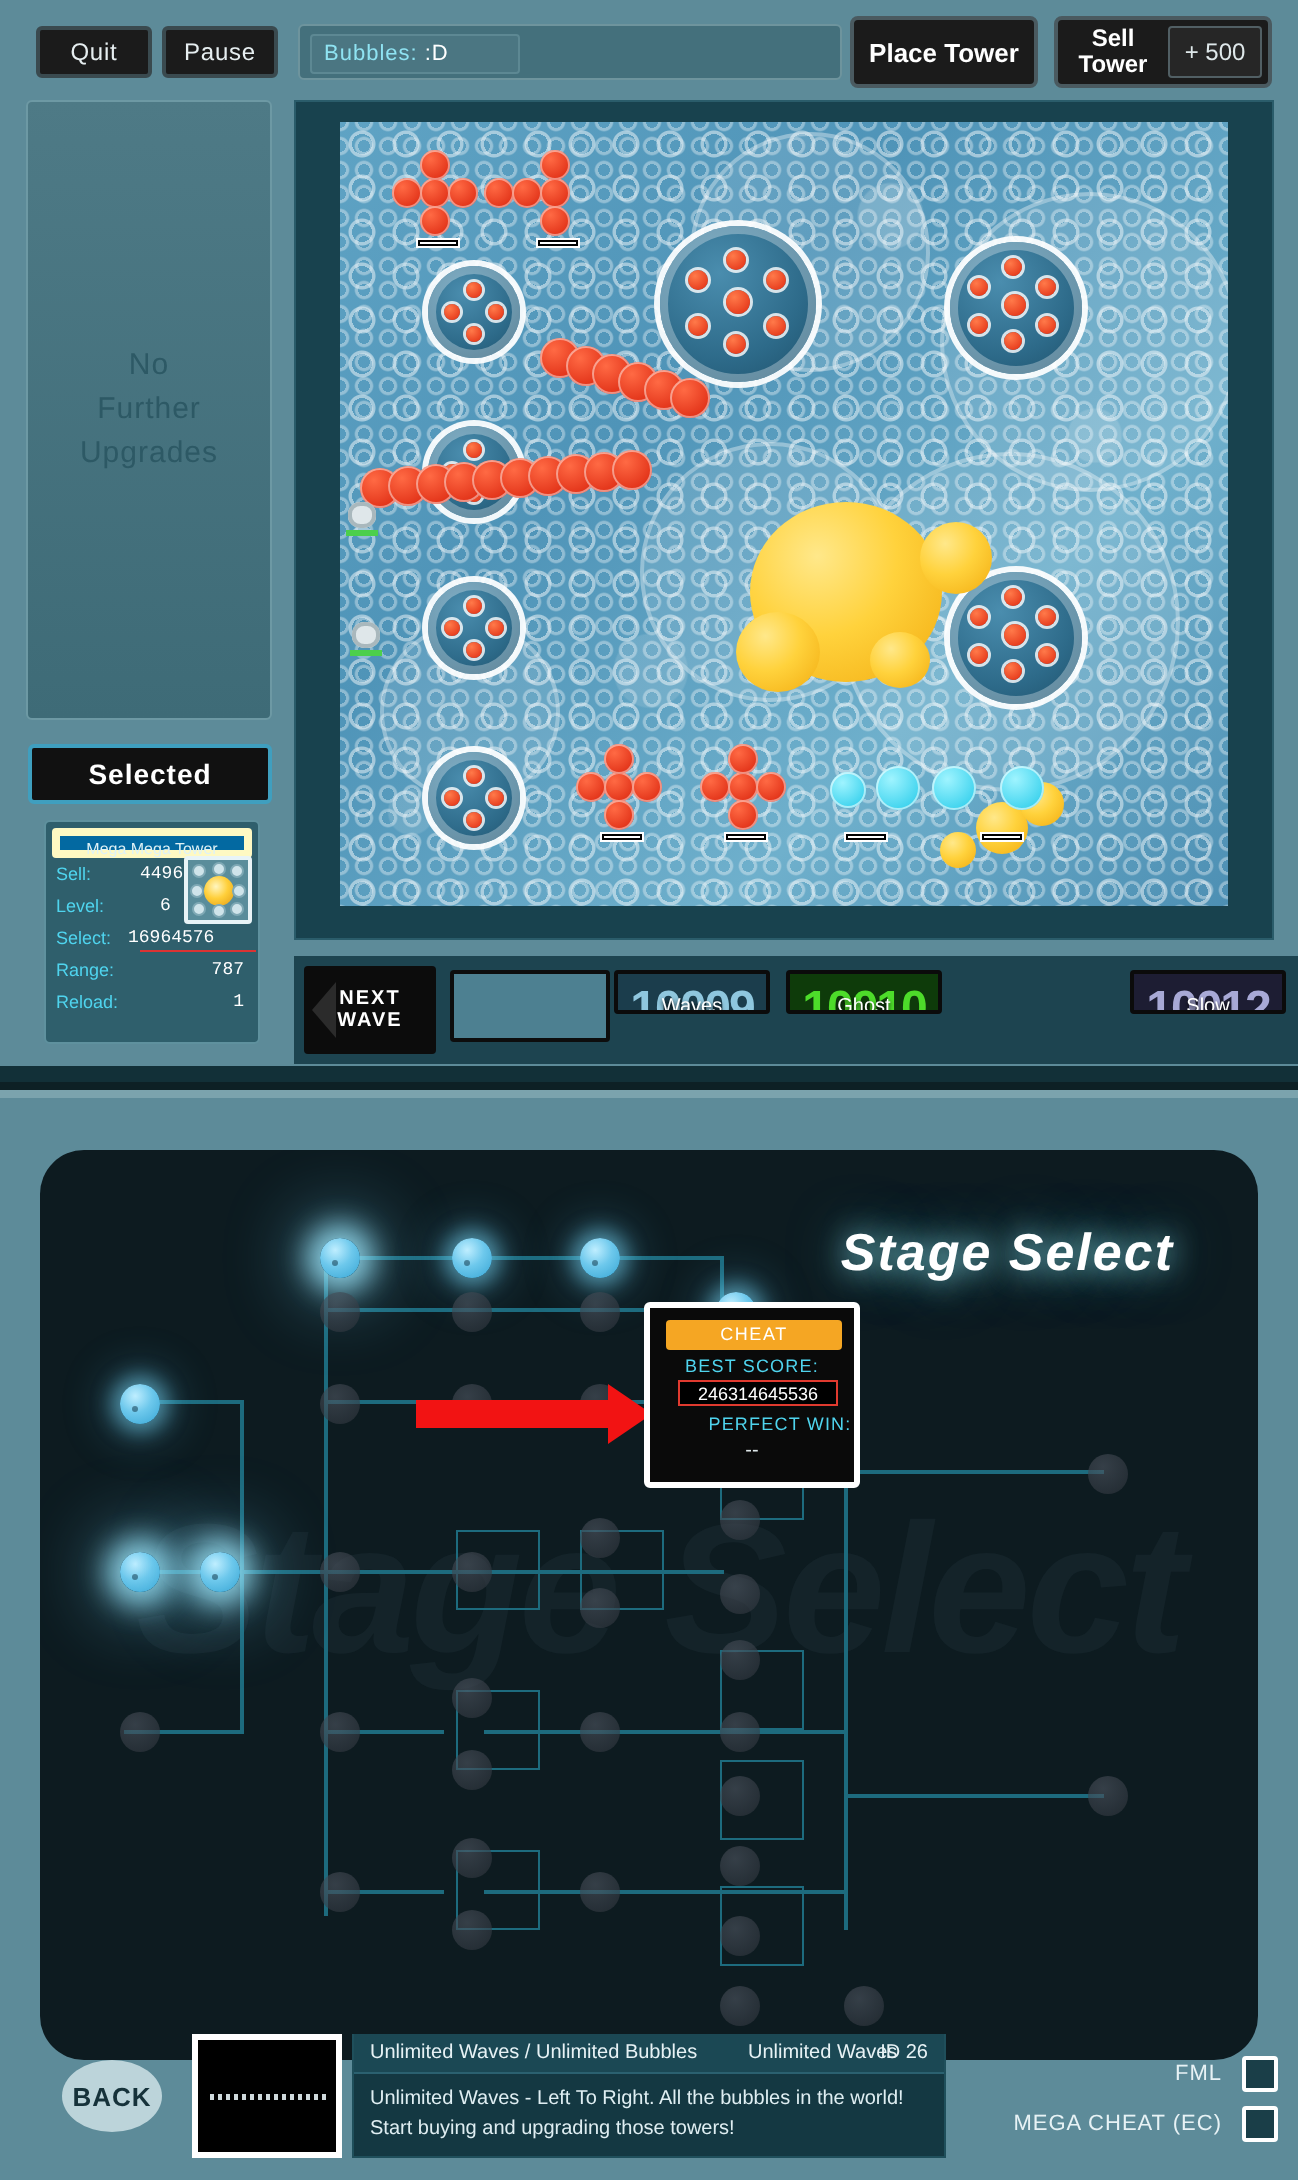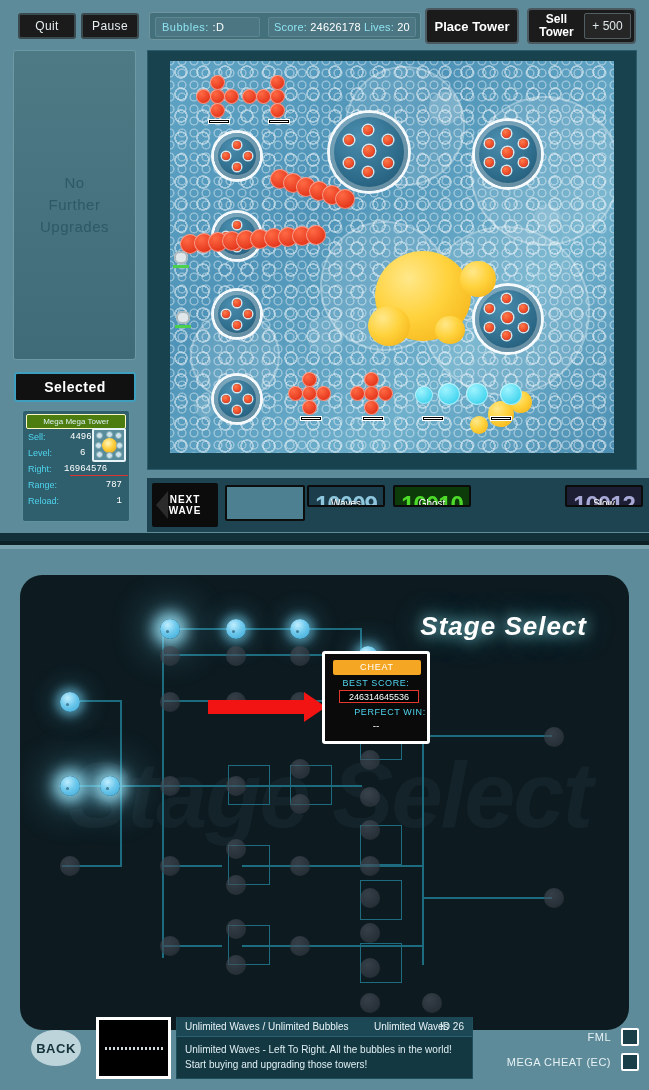--- a/index.html
+++ b/index.html
@@ -94,21 +94,21 @@
     color:#fff; font-size:14px; font-weight:bold;
     display:flex; align-items:center; justify-content:center;
     letter-spacing:.5px;
   }
   #tower-card {
     position:absolute; left:22px; top:410px; width:108px; height:112px;
     background:#2f5f6c; border:1px solid #5f919e; border-radius:3px;
     padding:3px;
   }
   #tower-name {
-    height:15px; background:#4d7c0f; border:1px solid #fef9c3; border-radius:2px;
+    height:15px; background:#0369a1; border:4px solid #fef9c3; border-radius:2px;
     color:#dff2f6; font-size:8px; text-align:center; line-height:14px;
   }
   .stat-row {
     position:relative; height:15px; margin-top:1px;
     font-size:9px; line-height:15px; white-space:nowrap;
   }
   .stat-key { color:#4fd4ee; padding-left:2px; }
   .stat-val { position:absolute; color:#ffffff;font-family:Liberation Mono, monospace; }
   #stat-sell-val   { left:44px; }
   #stat-level-val  { left:54px; }
@@ -368,26 +368,20 @@
 
   <div id="toolbar">
     <div class="tb-btn" id="quit-btn">Quit</div>
     <div class="tb-btn" id="pause-btn">Pause</div>
 
     <div id="statbar">
       <div id="bubbles-field">
         <span class="lbl-cy">Bubbles:</span>
         <span class="val-wh">:D</span>
       </div>
-      <div id="score-field">
-        <span class="lbl-cy">Score:</span>
-        <span class="val-wh">24626178</span>
-        <span class="lbl-cy">Lives:</span>
-        <span class="val-wh">20</span>
-      </div>
     </div>
 
     <div id="place-tower-btn">Place Tower</div>
 
     <div id="sell-group">
       <div id="sell-tower-btn">
         <span>Sell</span>
         <span>Tower</span>
       </div>
       <div id="sell-amount">+ 500</div>
@@ -407,21 +401,21 @@
 
     <div class="stat-row">
       <span class="stat-key">Sell:</span>
       <span class="stat-val" id="stat-sell-val">4496</span>
     </div>
     <div class="stat-row">
       <span class="stat-key">Level:</span>
       <span class="stat-val" id="stat-level-val">6</span>
     </div>
     <div class="stat-row">
-      <span class="stat-key">Right:</span>
+      <span class="stat-key">Select:</span>
       <span class="stat-val" id="stat-damage-val">16964576</span>
       <i id="damage-underline"></i>
     </div>
     <div class="stat-row">
       <span class="stat-key">Range:</span>
       <span class="stat-val" id="stat-range-val">787</span>
     </div>
     <div class="stat-row">
       <span class="stat-key">Reload:</span>
       <span class="stat-val" id="stat-reload-val">1</span>

